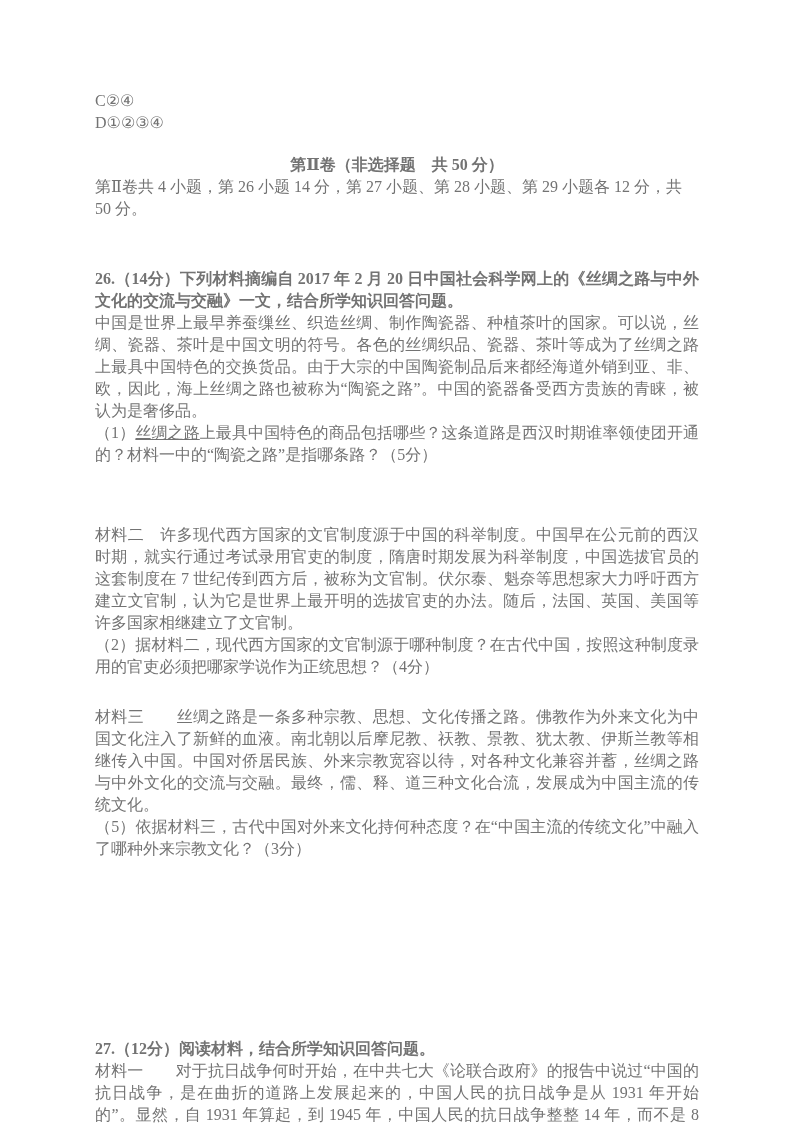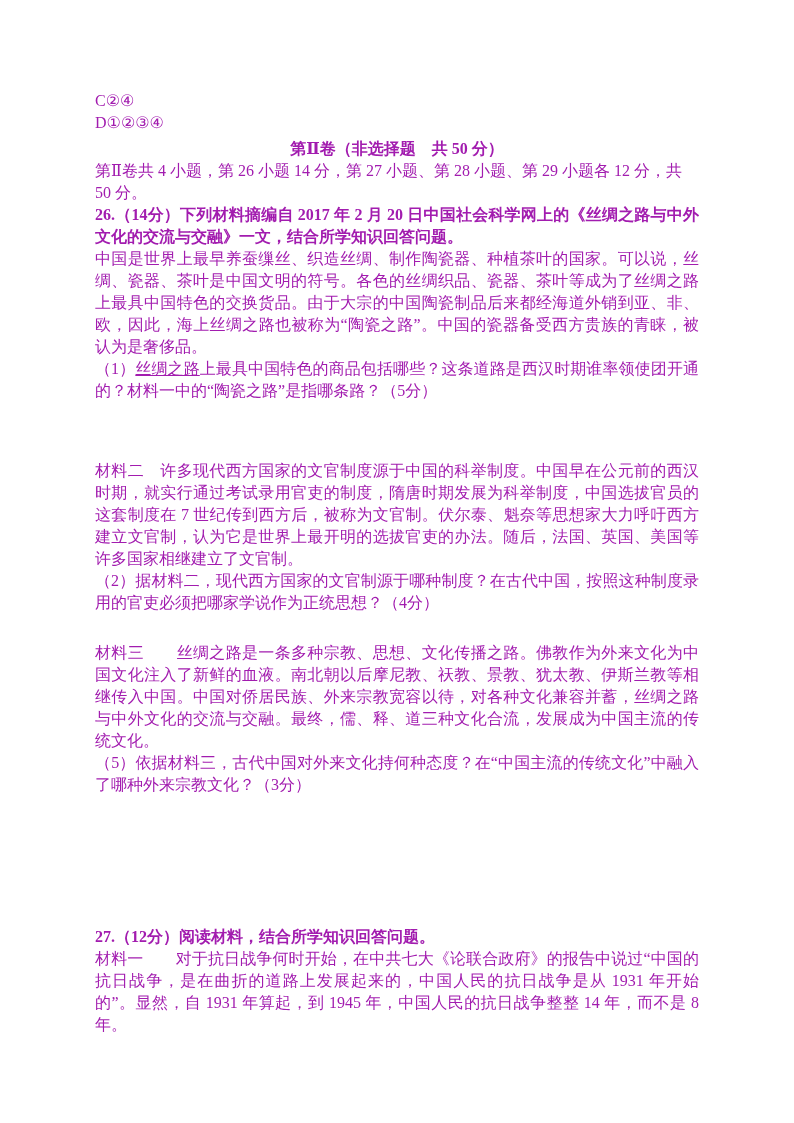--- a/index.html
+++ b/index.html
@@ -11,37 +11,37 @@
     overflow: hidden;
   }
   .page {
     box-sizing: border-box;
     width: 794px;
     height: 1123px;
     padding: 90px 95px 0 95px;
     font-family: "Liberation Serif", "DejaVu Serif", serif;
     font-size: 16px;
     line-height: 22px;
-    color: #a21caf;
+    color: #737373;
   }
   p {
     margin: 0;
     text-align: justify;
   }
   .opt { text-align: left; }
   .section-title {
-    margin-top: 4px;
+    margin-top: 20px;
     text-align: center;
     font-weight: 700;
   }
   .section-intro {
     text-align: left;
     font-weight: 400;
   }
-  .bold { font-weight: 700; }
+  .bold { font-weight: 700; margin-top: 48px; }
   .uline { text-decoration: underline; }
   .gap-a { height: 58px; }
   .gap-b { height: 28px; }
   .gap-c { height: 32px; }
   .gap-d { height: 98px; }
 </style>
 </head>
 <body>
 
 <div class="page">

